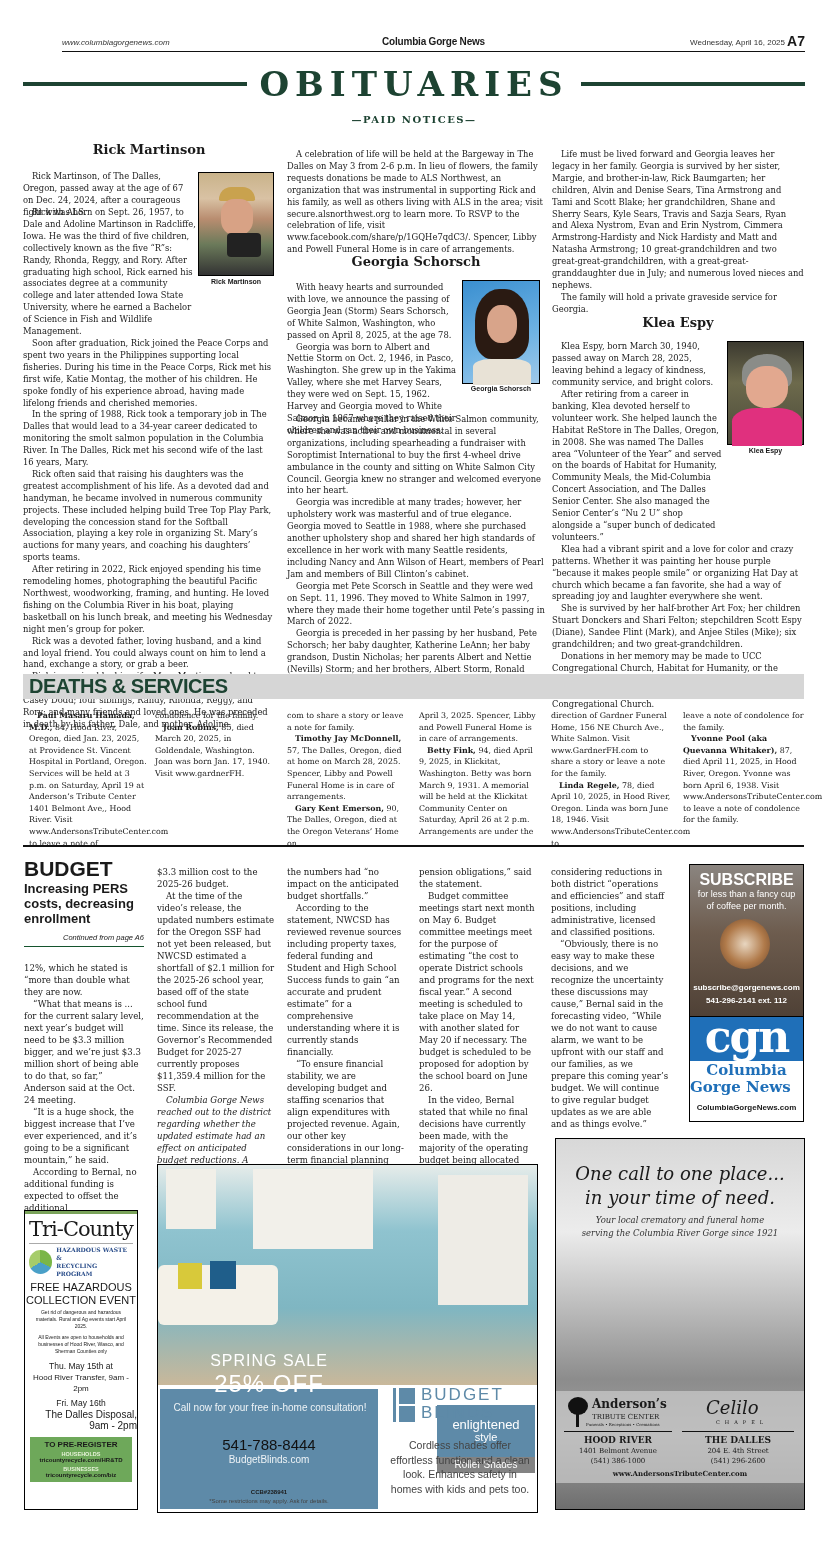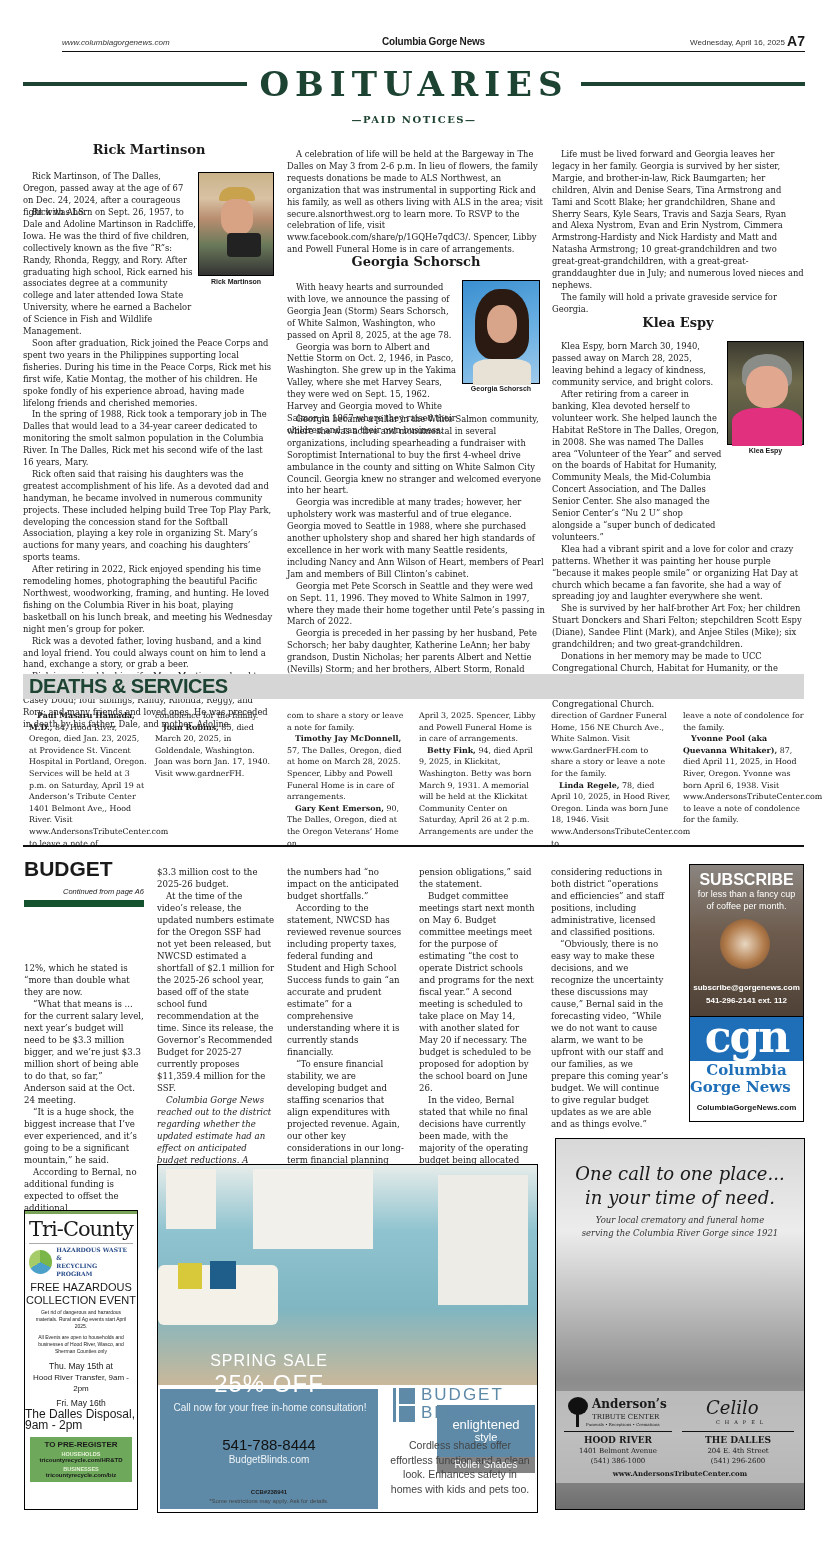--- a/index.html
+++ b/index.html
@@ -137,21 +137,22 @@
 </div>
 <div class="abs ds-col" style="left:683px;top:710px;width:122px;">
   <p style="text-indent:0"><span>leave a note of condolence for the family.</span></p>
   <p><b>Yvonne Pool (aka Quevanna Whitaker),</b><span> 87, died April 11, 2025, in Hood River, Oregon. Yvonne was born April 6, 1938. Visit www.AndersonsTributeCenter.com to leave a note of condolence for the family.</span></p>
 </div>
 
 <div class="abs hr" style="left:23px;top:845px;width:781px;"></div>
 
 <div class="abs budget-head" style="left:24px;top:858px;width:120px;">
   <div style="font-weight:bold;font-size:21px;line-height:22px;">BUDGET</div>
-  <div style="font-style:italic;font-size:7.5px;text-align:right;margin-top:7px;padding-bottom:4px;border-bottom:7px solid #14532d;">Continued from page A6</div>
+  <div style="font-weight:bold;font-size:13px;line-height:15px;margin-top:1px;">Increasing PERS costs, decreasing enrollment</div>
+  <div style="font-style:italic;font-size:7.5px;text-align:right;margin-top:7px;padding-bottom:4px;border-bottom:1px solid #14532d;">Continued from page A6</div>
 </div>
 <div class="abs bcol" style="left:24px;top:962px;width:120px;">
   <p style="text-indent:0">12%, which he stated is “more than double what they are now.</p>
   <p>“What that means is ... for the current salary level, next year’s budget will need to be $3.3 million bigger, and we’re just $3.3 million short of being able to do that, so far,” Anderson said at the Oct. 24 meeting.</p>
   <p>“It is a huge shock, the biggest increase that I’ve ever experienced, and it’s going to be a significant mountain,” he said.</p>
   <p>According to Bernal, no additional funding is expected to offset the additional</p>
 </div>
 <div class="abs bcol" style="left:157px;top:866px;width:118px;">
   <p style="text-indent:0">$3.3 million cost to the 2025-26 budget.</p>
   <p>At the time of the video’s release, the updated numbers estimate for the Oregon SSF had not yet been released, but NWCSD estimated a shortfall of $2.1 million for the 2025-26 school year, based off of the state school fund recommendation at the time. Since its release, the Governor’s Recommended Budget for 2025-27 currently proposes $11,359.4 million for the SSF.</p>
@@ -199,21 +200,21 @@
       <div>RECYCLING PROGRAM</div>
     </div>
   </div>
   <div class="sans" style="text-align:center;font-size:11px;line-height:13px;margin-top:3px;">FREE HAZARDOUS</div>
   <div class="sans" style="text-align:center;font-size:11px;line-height:13px;">COLLECTION EVENT</div>
   <div class="sans" style="text-align:center;font-size:5px;line-height:7px;margin:2px 6px 0;">Get rid of dangerous and hazardous materials. Rural and Ag events start April 2025.</div>
   <div class="sans" style="text-align:center;font-size:5px;line-height:7px;margin:4px 6px 0;">All Events are open to households and businesses of Hood River, Wasco, and Sherman Counties only</div>
   <div class="sans" style="text-align:center;font-size:8.5px;line-height:11px;margin-top:6px;">Thu. May 15th at</div>
   <div class="sans" style="text-align:center;font-size:8px;line-height:11px;">Hood River Transfer, 9am - 2pm</div>
   <div class="sans" style="text-align:center;font-size:8.5px;line-height:11px;margin-top:4px;">Fri. May 16th</div>
-  <div class="sans" style="text-align:left;font-size:12px;line-height:11px;">The Dalles Disposal, 9am - 2pm</div>
+  <div class="sans" style="text-align:right;font-size:10px;line-height:11px;">The Dalles Disposal, 9am - 2pm</div>
   <div style="margin:6px 5px 0;background:#6ea85a;padding:3px 0 4px;">
     <div class="sans" style="text-align:center;font-size:8px;font-weight:bold;">TO PRE-REGISTER</div>
     <div class="sans" style="text-align:center;font-size:5.5px;font-weight:bold;color:#e6f2d8;margin-top:2px;">HOUSEHOLDS</div>
     <div class="sans" style="text-align:center;font-size:6px;font-weight:bold;">tricountyrecycle.com/HR&amp;TD</div>
     <div class="sans" style="text-align:center;font-size:5.5px;font-weight:bold;color:#e6f2d8;margin-top:3px;">BUSINESSES</div>
     <div class="sans" style="text-align:center;font-size:6px;font-weight:bold;">tricountyrecycle.com/biz</div>
   </div>
 </div>
 
 <div class="abs ad" style="left:157px;top:1164px;width:381px;height:349px;background:#fff;">

